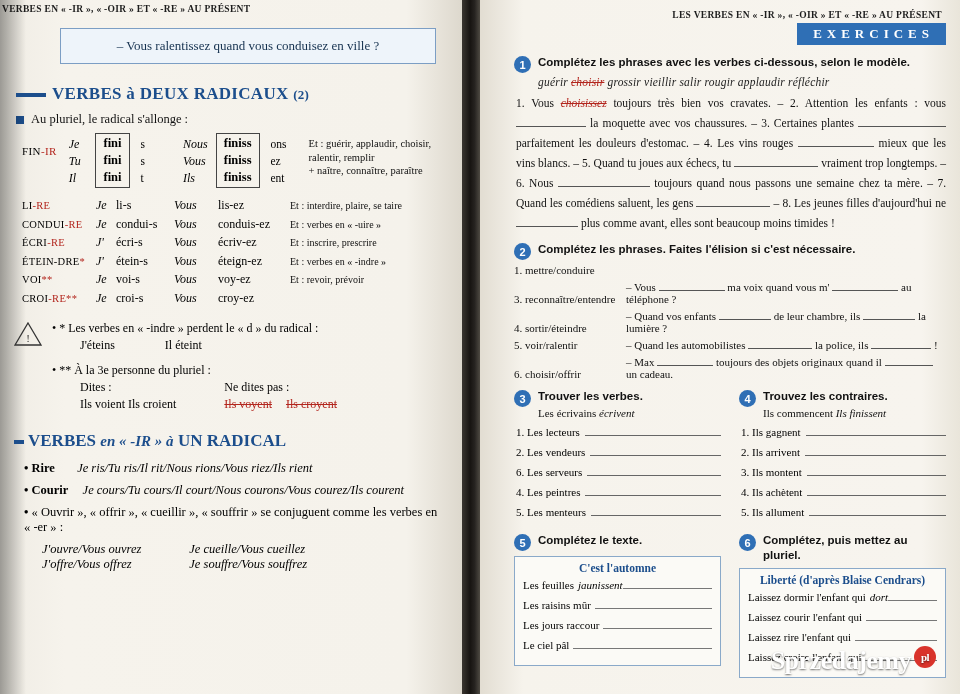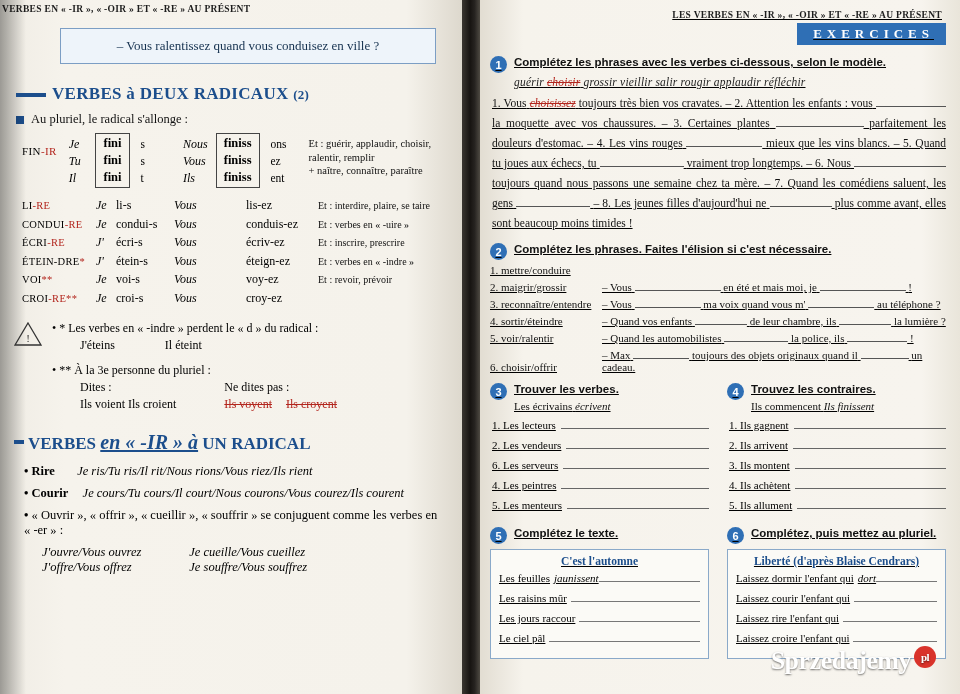--- a/index.html
+++ b/index.html
@@ -26,22 +26,21 @@
     background: linear-gradient(to right, #efece4 0%, #f6f3ec 14%, #f5f2eb 88%, #ddd8cd 100%);
     padding: 6px 16px 0 14px;
   }
   .gutter {
     width: 18px;
     background: linear-gradient(to right, #3a3630 0%, #171411 45%, #262320 70%, #4e4a42 100%);
   }
   .page-right {
     width: 480px;
     background: linear-gradient(to right, #e2ddd2 0%, #f6f3ec 9%, #f7f4ee 92%, #e9e5da 100%);
-    padding: 6px 14px 0 10px;
-    text-decoration: underline;
+    padding: 6px 14px 0 34px;
   }
   .running-head {
     font-family: "Liberation Serif", serif;
     font-size: 9.5px;
     font-weight: bold;
     letter-spacing: .3px;
     color: #1d1d1d;
   }
   .rh-left { margin-left: -12px; margin-top: -2px; }
   .rh-right { text-align: right; margin-top: 4px; margin-right: 4px; }
@@ -98,21 +97,21 @@
   .pronlist2 { width: 34px; font-style: italic; font-size: 12px; line-height: 17px; padding-top: 3px;}
   .note-col { font-size: 10.5px; line-height: 13.5px; padding-left: 14px; padding-top: 4px; color: #111; }
 
   .rows { margin: 4px 0 0 8px; font-family: "Liberation Serif", serif; font-size: 12px; }
   .rows .r { display: flex; align-items: baseline; margin-bottom: 3.5px; }
   .rows .c-verb { width: 74px; font-variant: small-caps; font-size: 10.5px; letter-spacing: .3px; }
   .rows .c-verb .red { color: #b3261e; }
   .rows .c-p1 { width: 20px; font-style: italic; }
   .rows .c-f1 { width: 58px; }
   .rows .c-p2 { width: 44px; font-style: italic; }
-  .rows .c-f2 { width: 72px; margin-left: 28px; }
+  .rows .c-f2 { width: 72px; }
   .rows .c-note { font-size: 10px; color: #111; }
 
   .warn-wrap { display: flex; gap: 10px; margin: 14px 0 0 0; }
   .warn-tri {
     width: 28px; height: 24px; flex: none; margin-top: 2px;
     position: relative;
   }
   .warn-tri:before {
     content: ""; position: absolute; left: 0; top: 0;
     border-left: 14px solid transparent; border-right: 14px solid transparent;
@@ -125,21 +124,21 @@
   .strike { text-decoration: line-through; color: #b3261e; }
   .two-col { display: flex; gap: 48px; }
 
   .sec-title2 {
     margin: 18px 0 10px 0;
     font-family: "Liberation Serif", serif;
     font-size: 17px; color: #1c4e8c; font-weight: bold;
     position: relative;
   }
   .sec-title2 .bar { position: absolute; left: -14px; top: 9px; width: 10px; height: 4px; background: #1c4e8c; }
-  .sec-title2 em { font-style: italic; font-size: 20px; text-decoration: underline; }
+  .sec-title2 em { font-style: italic; font-size: 15px; }
 
   .verbline { font-family: "Liberation Serif", serif; font-size: 12.5px; margin: 7px 0 7px 10px; }
   .verbline .lead { font-weight: bold; }
   .verbline .it { font-style: italic; }
 
   
   .ex-banner {
     margin: 3px 0 10px 0;
     display: flex; justify-content: flex-end;
   }
@@ -442,30 +441,20 @@
     <div class="ex">
       <div class="ex-head">
         <div class="num">2</div>
         <div class="ex-title">Complétez les phrases. Faites l'élision si c'est nécessaire.</div>
       </div>
       <div style="margin-top:4px">
         <div class="ex2row">
           <div class="lhs">1. mettre/conduire</div>
         </div>
         <div class="ex2row">
-          <div class="lhs">2. maigrir/grossir</div>
-          <div class="rhs">
-            <span>– Vous</span>
-            <span class="blank" style="width:86px"></span>
-            <span>en été et mais moi, je</span>
-            <span class="blank" style="width:86px"></span>
-            <span>!</span>
-          </div>
-        </div>
-        <div class="ex2row">
           <div class="lhs">3. reconnaître/entendre</div>
           <div class="rhs">
             <span>– Vous</span>
             <span class="blank" style="width:66px"></span>
             <span>ma voix quand vous m'</span>
             <span class="blank" style="width:66px"></span>
             <span>au téléphone ?</span>
           </div>
         </div>
         <div class="ex2row">

